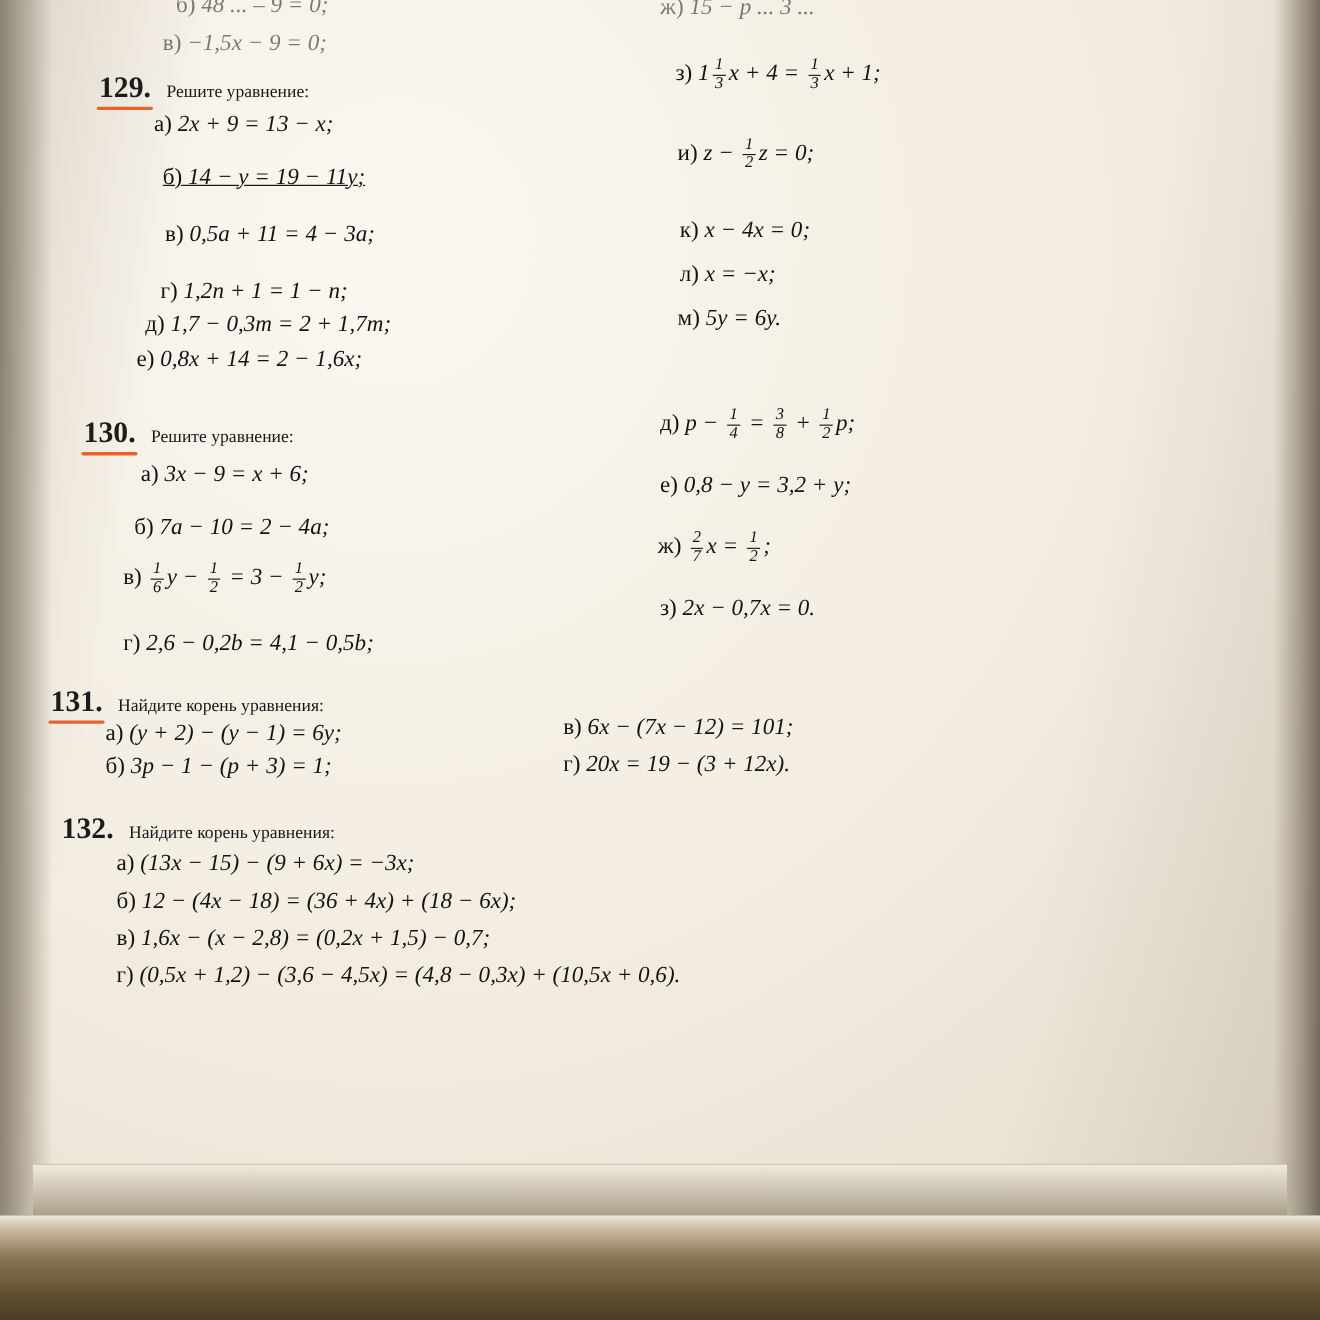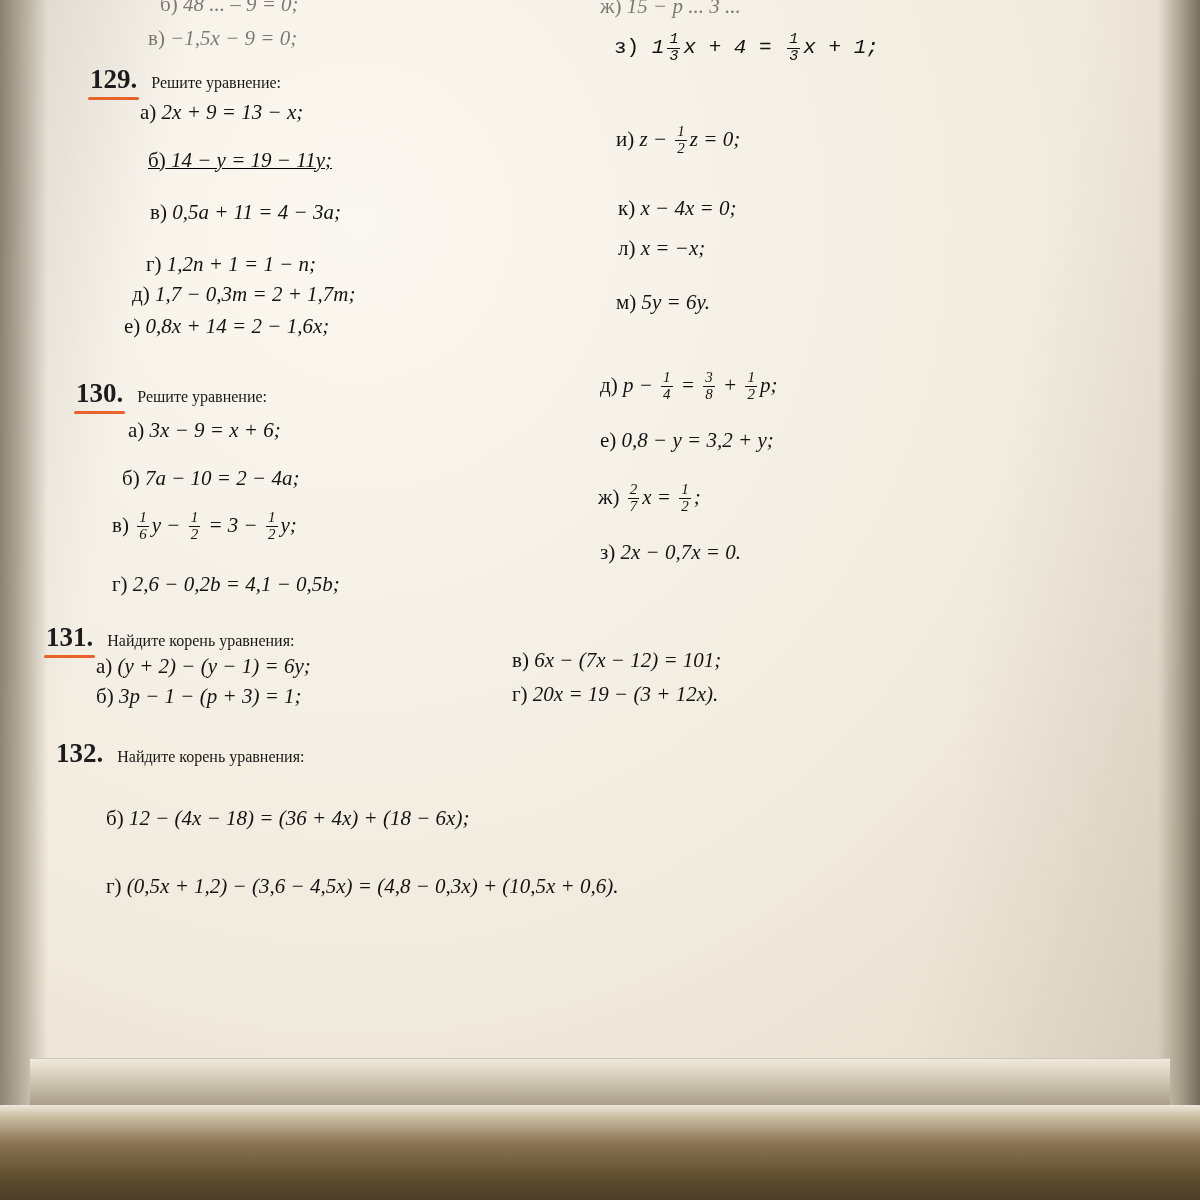--- a/index.html
+++ b/index.html
@@ -120,40 +120,40 @@
     </div>
     <div class="col" style="left:132px;top:282px;">
       <span class="item"><span class="lbl">д)</span>
       <span>1,7 − 0,3m = 2 + 1,7m;</span></span>
     </div>
     <div class="col" style="left:124px;top:314px;">
       <span class="item"><span class="lbl">е)</span>
       <span>0,8x + 14 = 2 − 1,6x;</span></span>
     </div>
 
-    <div class="col" style="left:614px;top:32px;font-family:Liberation Mono, monospace;">
+    <div class="col" style="left:614px;top:52px;">
       <span class="item"><span class="lbl">з)</span>
         <span>1<span class="frac"><span class="n">1</span><span class="d">3</span></span>x + 4 =
         <span class="frac"><span class="n">1</span><span class="d">3</span></span>x + 1;</span>
       </span>
     </div>
     <div class="col" style="left:616px;top:124px;">
       <span class="item"><span class="lbl">и)</span>
         <span>z − <span class="frac"><span class="n">1</span><span class="d">2</span></span>z = 0;</span>
       </span>
     </div>
     <div class="col" style="left:618px;top:196px;">
       <span class="item"><span class="lbl">к)</span>
       <span>x − 4x = 0;</span></span>
     </div>
     <div class="col" style="left:618px;top:236px;">
       <span class="item"><span class="lbl">л)</span>
       <span>x = −x;</span></span>
     </div>
-    <div class="col" style="left:616px;top:290px;">
+    <div class="col" style="left:616px;top:276px;">
       <span class="item"><span class="lbl">м)</span>
       <span>5y = 6y.</span></span>
     </div>
 
     <div class="col" style="left:76px;top:378px;">
       <span class="ex-num">130.<span class="ul"></span></span>
       <span class="ex-title" style="margin-left:10px;">Решите уравнение:</span>
     </div>
 
     <div class="col" style="left:128px;top:418px;">
@@ -216,23 +216,31 @@
     </div>
     <div class="col" style="left:512px;top:682px;">
       <span class="item"><span class="lbl">г)</span>
       <span>20x = 19 − (3 + 12x).</span></span>
     </div>
 
     <div class="col" style="left:56px;top:738px;">
       <span class="ex-num" style="font-weight:bold;">132.</span>
       <span class="ex-title" style="margin-left:10px;">Найдите корень уравнения:</span>
     </div>
+    <div class="col" style="left:106px;top:772px;">
+      <span class="item"><span class="lbl">а)</span>
+      <span>(13x − 15) − (9 + 6x) = −3x;</span></span>
+    </div>
     <div class="col" style="left:106px;top:806px;">
       <span class="item"><span class="lbl">б)</span>
       <span>12 − (4x − 18) = (36 + 4x) + (18 − 6x);</span></span>
+    </div>
+    <div class="col" style="left:106px;top:840px;">
+      <span class="item"><span class="lbl">в)</span>
+      <span>1,6x − (x − 2,8) = (0,2x + 1,5) − 0,7;</span></span>
     </div>
     <div class="col" style="left:106px;top:874px;">
       <span class="item"><span class="lbl">г)</span>
       <span>(0,5x + 1,2) − (3,6 − 4,5x) = (4,8 − 0,3x) + (10,5x + 0,6).</span></span>
     </div>
 
     <div class="footer">
       
       
       

